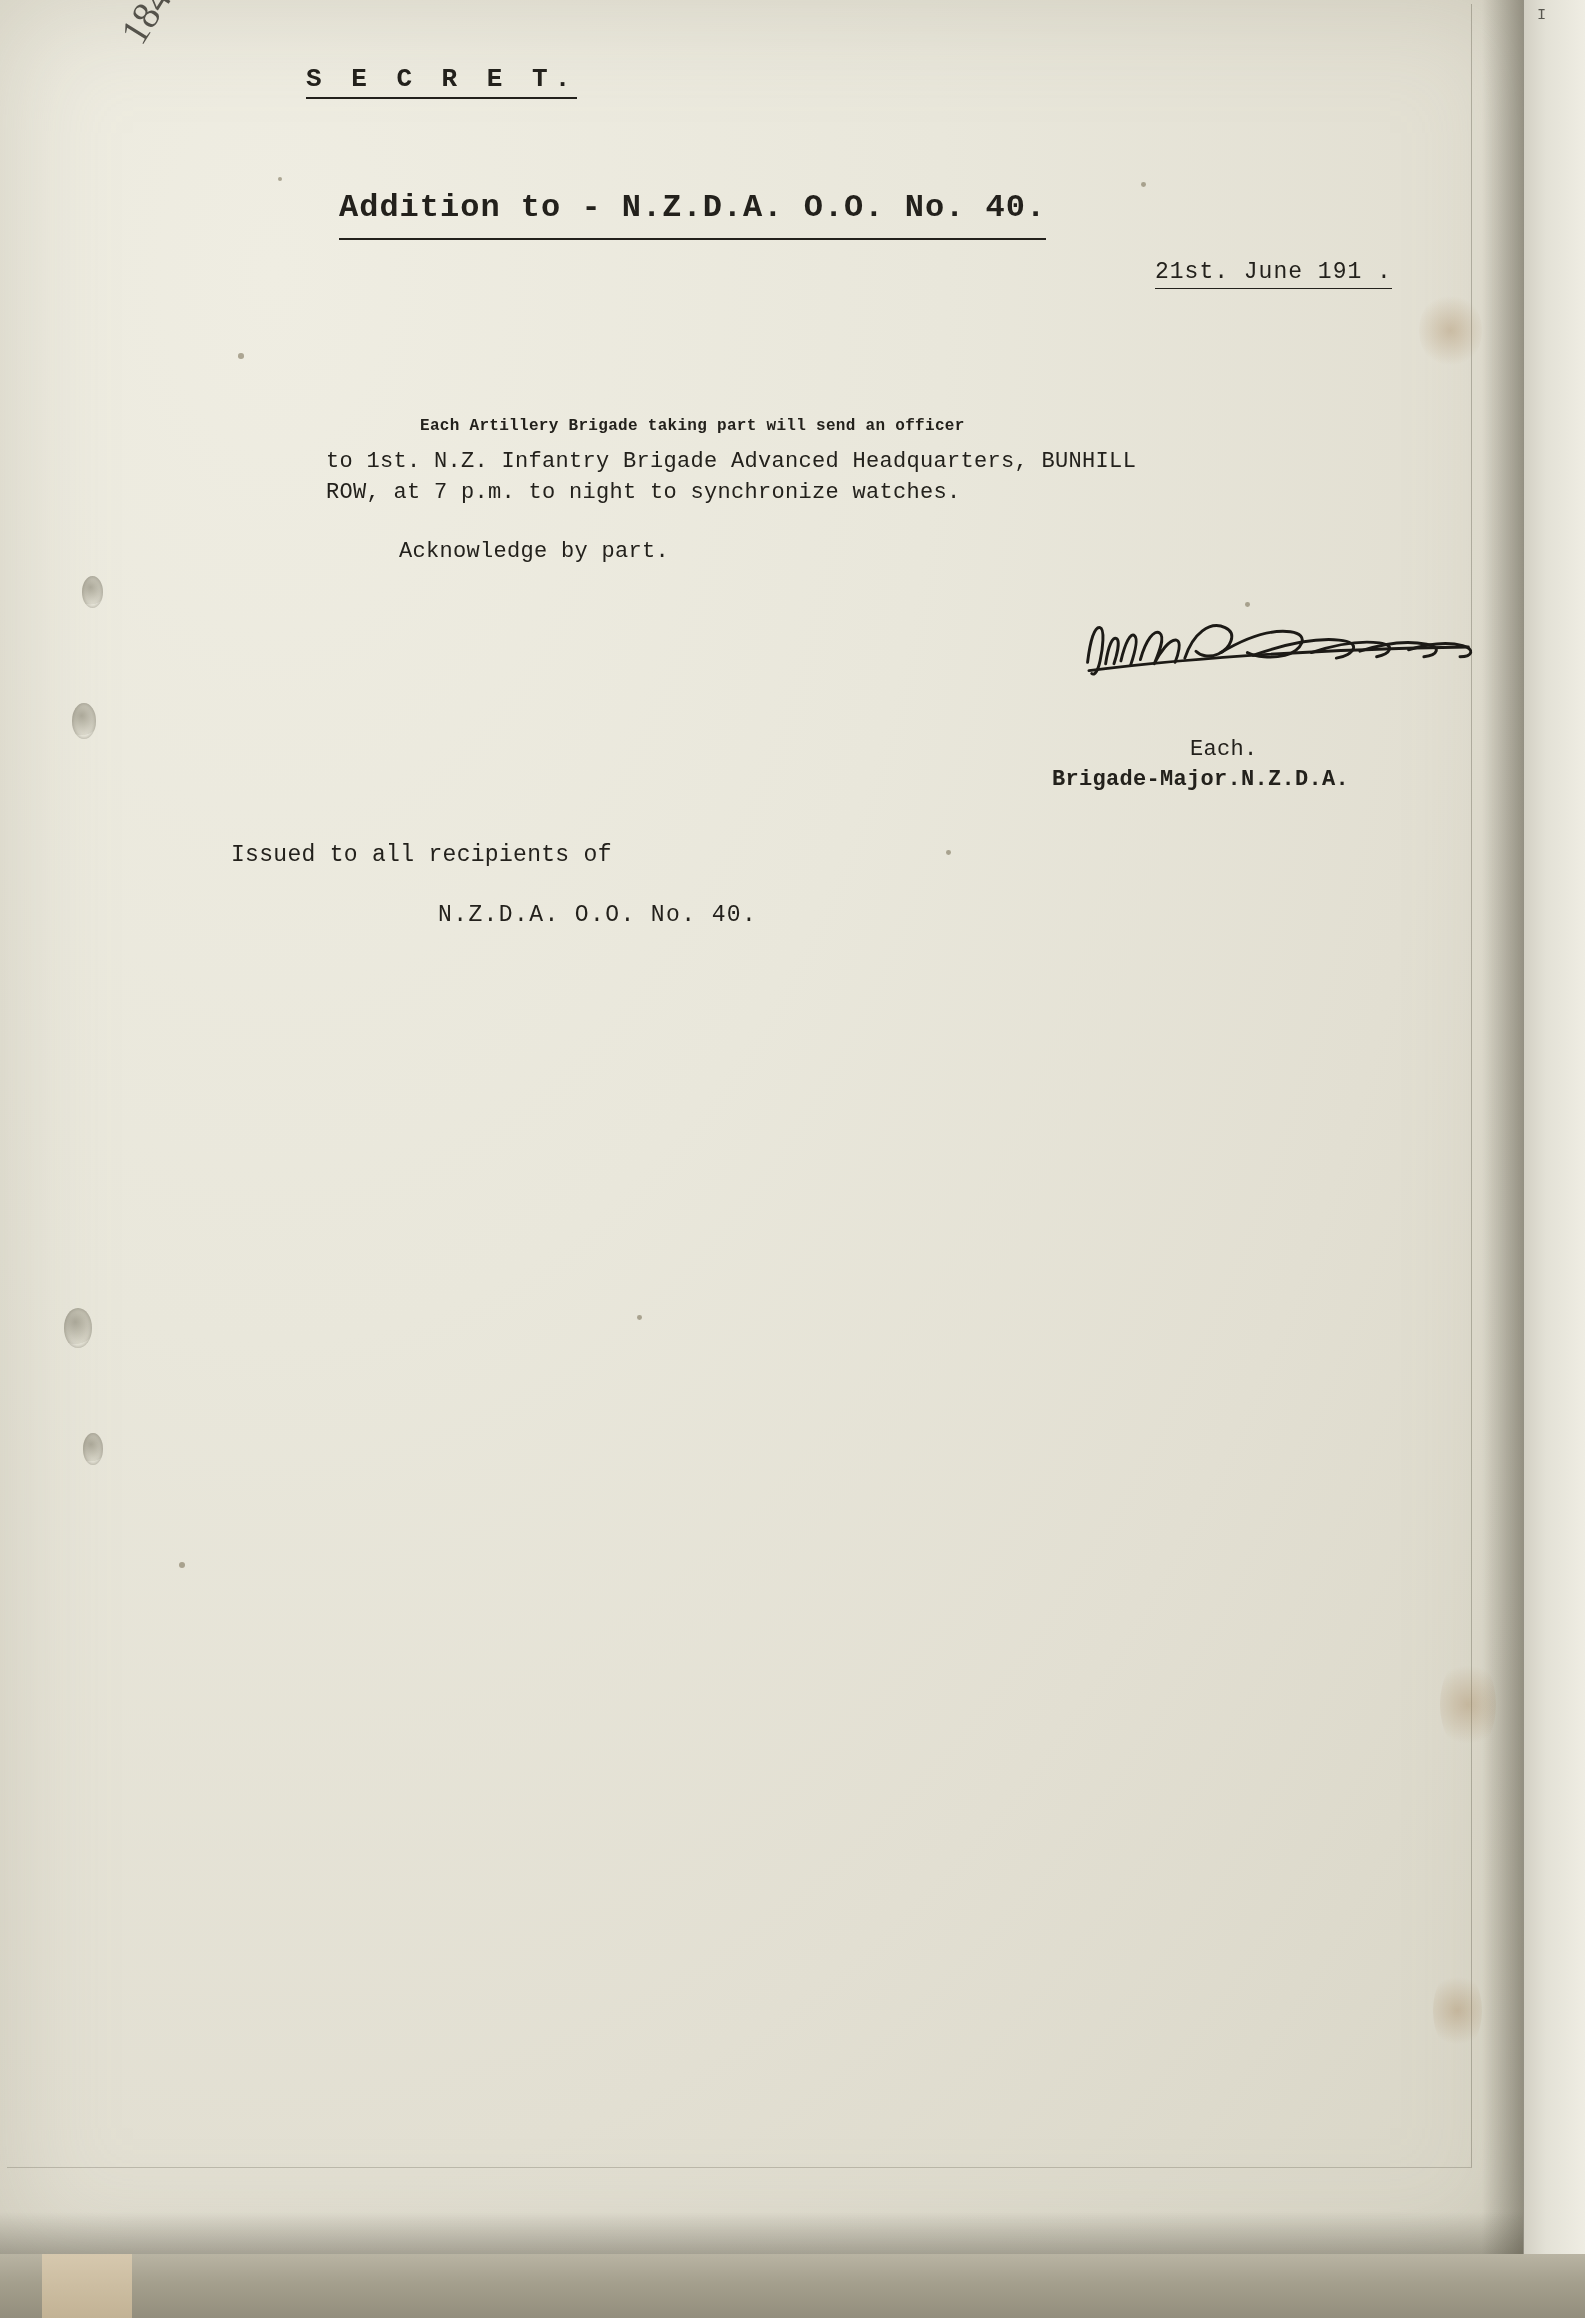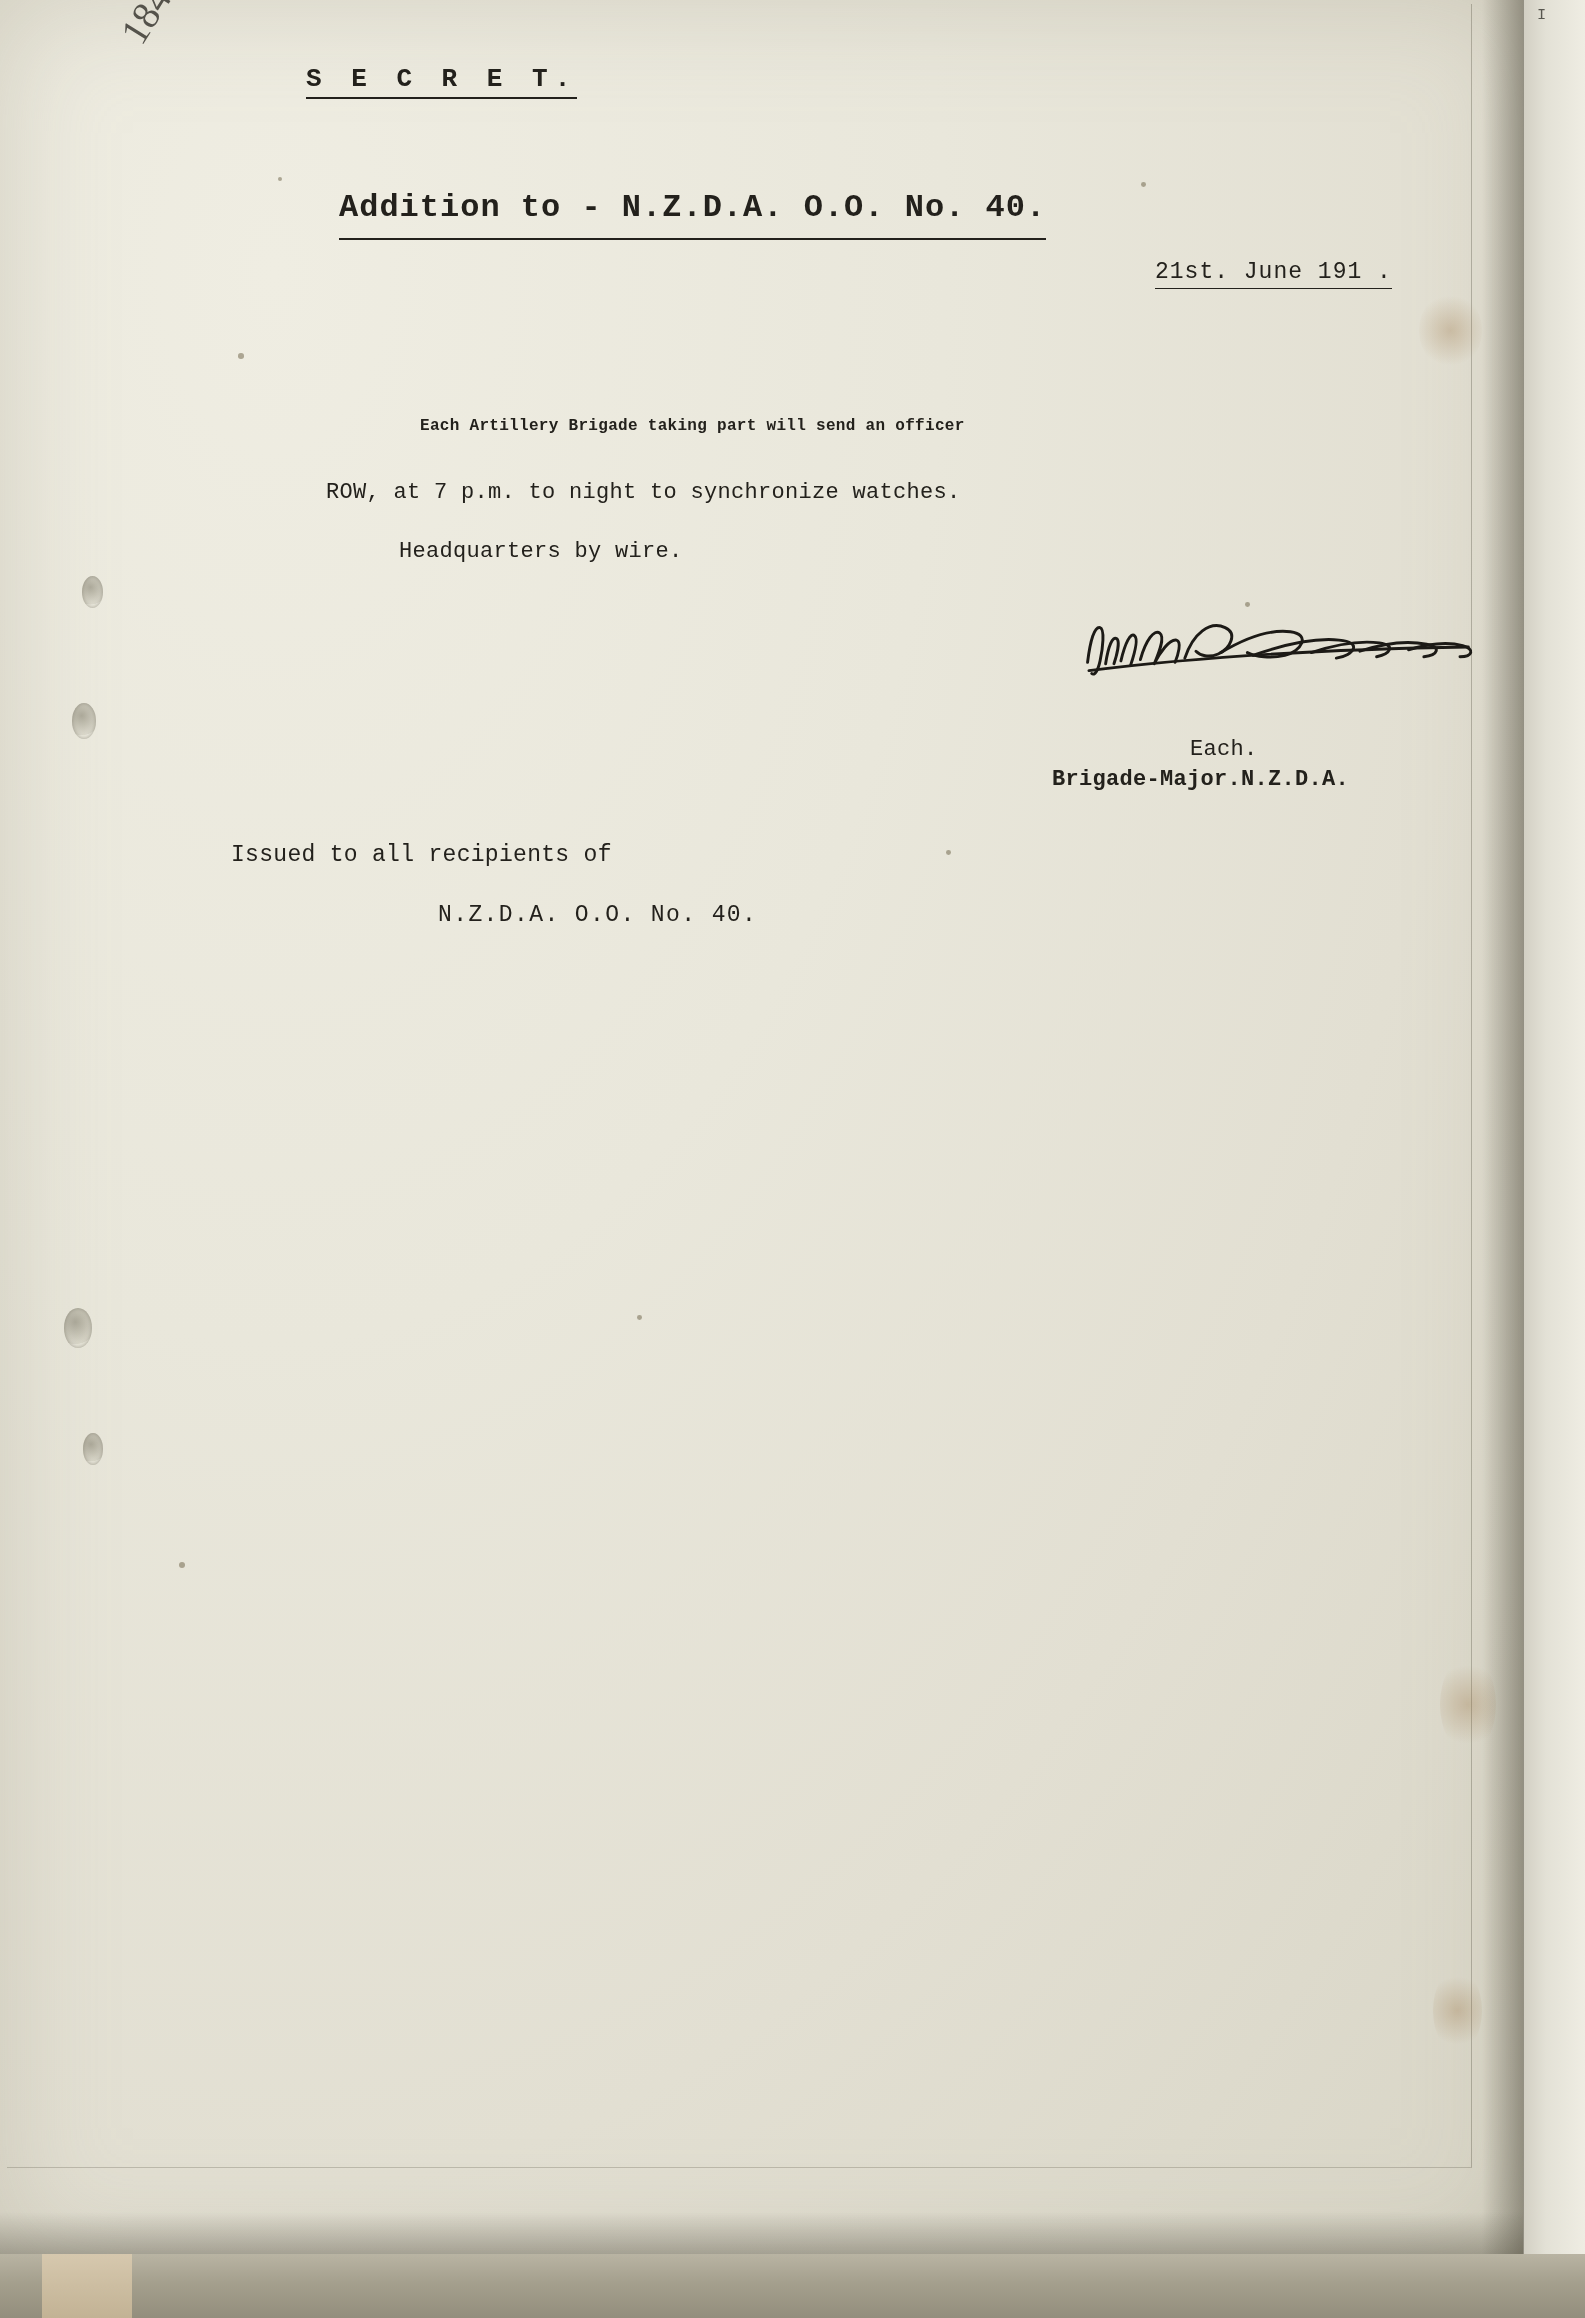--- a/index.html
+++ b/index.html
@@ -221,23 +221,24 @@
 
   <div class="folio">184</div>
 
   <div class="t secret">S E C R E T.</div>
 
   <div class="t addition">Addition to - N.Z.D.A. O.O. No. 40.</div>
 
   <div class="t date">21st. June 191 .</div>
 
   <div class="t body-l1">Each Artillery Brigade taking part will send an officer</div>
+  <div class="t body-l2">to 1st. N.Z. Infantry Brigade Advanced Headquarters, BUNHILL</div>
   <div class="t body-l3">ROW, at 7 p.m. to night to synchronize watches.</div>
 
-  <div class="t ack">Headquarters by wire.</div>
+  <div class="t ack">Acknowledge by part.</div>
 
   <svg class="signature" viewBox="0 0 580 110" xmlns="http://www.w3.org/2000/svg">
     <g fill="none" stroke="#1c1a16" stroke-width="4.2" stroke-linecap="round" stroke-linejoin="round">
       <path d="M8,72 C12,40 18,20 26,22 C33,24 30,52 26,70 C23,84 18,92 14,88"></path>
       <path d="M34,74 C38,48 44,34 50,38 C55,42 50,62 46,74"></path>
       <path d="M56,70 C62,44 70,28 76,34 C82,40 74,64 70,76"></path>
       <path d="M84,68 C92,40 104,24 112,30 C120,36 110,60 104,74 C112,58 126,38 136,40 C144,42 138,62 134,72"></path>
       <path d="M148,66 C160,30 184,12 206,22 C224,30 214,52 196,60 C182,66 170,62 164,56"></path>
       <path d="M200,58 C230,40 268,24 300,28 C330,32 316,56 292,62 C272,67 250,64 238,58"></path>
       <path d="M246,62 C286,48 330,36 370,40 C404,43 392,62 366,66"></path>

